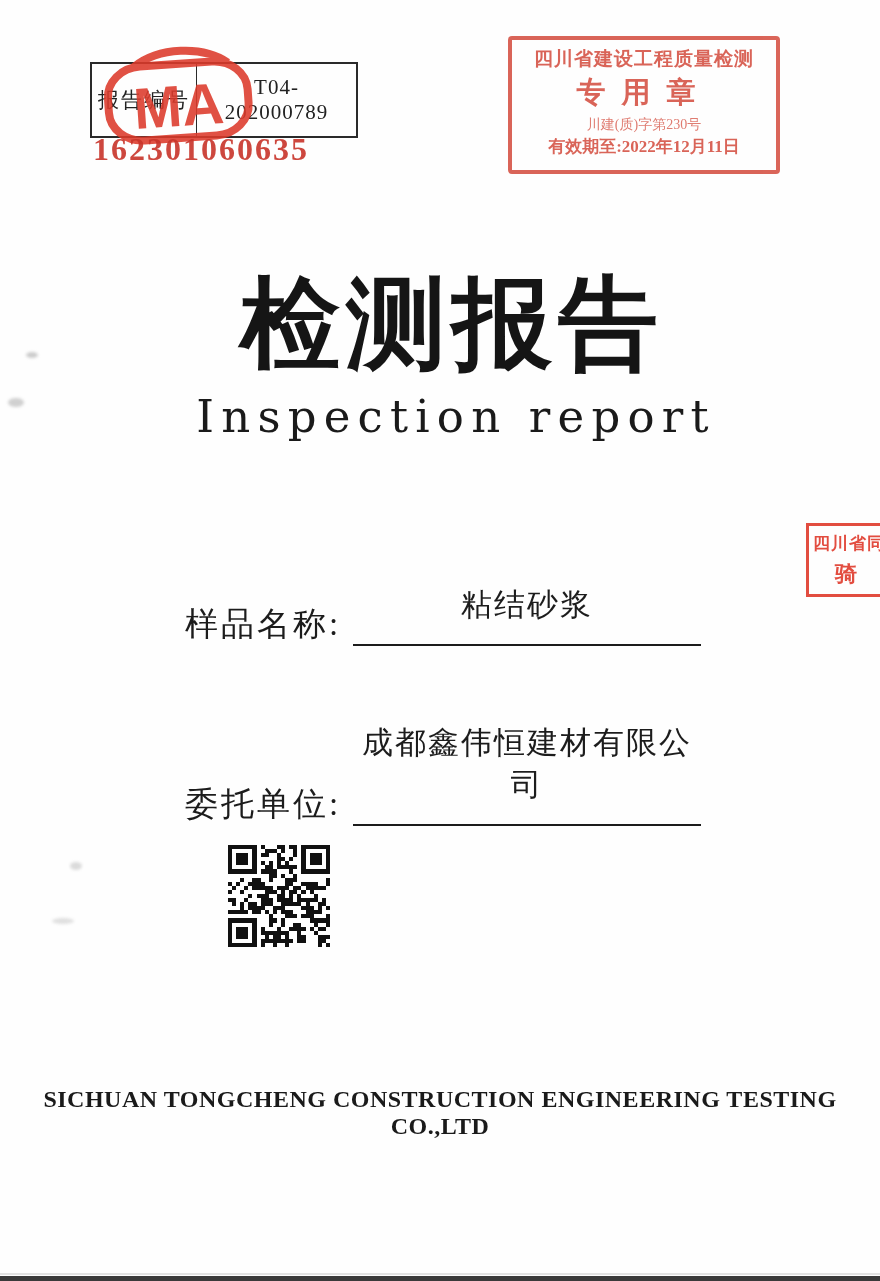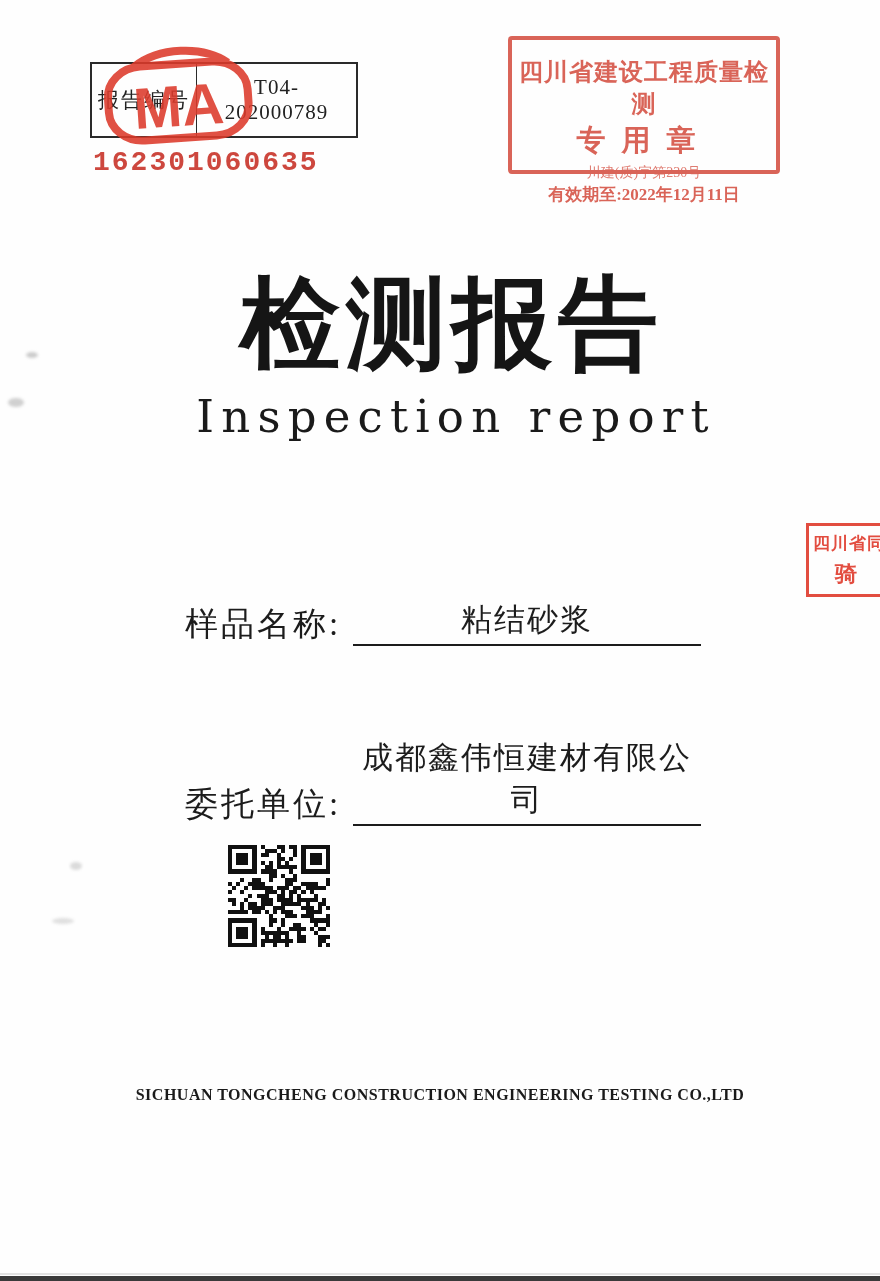--- a/index.html
+++ b/index.html
@@ -22,33 +22,32 @@
   .report-table .val{letter-spacing:1px;}
   .pages-val{letter-spacing:14px;}
   
   .cma-stamp{
     position:absolute;left:98px;top:42px;width:160px;height:110px;
     transform:rotate(-4deg);opacity:.88;pointer-events:none;
   }
   
   .serial{
     position:absolute;left:93px;top:131px;
-    font-size:28px;font-weight:bold;color:#c8342a;
-    letter-spacing:2px;font-family:Liberation Mono, monospace;
+    font-size:32px;font-weight:bold;color:#c8342a;
+    letter-spacing:2px;font-family:Liberation Serif, serif;
     opacity:.9;
-    margin-top:16px;
   }
   
   .approval-stamp{
     position:absolute;left:508px;top:36px;width:252px;height:122px;
     border:4px solid #d24334;border-radius:4px;
     color:#d24334;text-align:center;opacity:.82;
     padding:4px 6px;
   }
-  .approval-stamp .l1{font-size:24px;font-weight:bold;letter-spacing:1px;margin-top:12px;}
+  .approval-stamp .l1{font-size:19px;font-weight:bold;letter-spacing:1px;margin-top:2px;}
   .approval-stamp .l2{font-size:29px;font-weight:bold;letter-spacing:16px;margin-top:1px;}
   .approval-stamp .l3{font-size:14px;margin-top:3px;opacity:.85;}
   .approval-stamp .l4{font-size:17px;margin-top:1px;font-weight:bold;}
   
   .title-cn{
     position:absolute;left:0;top:258px;width:880px;
     text-align:center;font-size:100px;font-weight:700;
     letter-spacing:6px;color:#151515;
     font-family:"Liberation Sans","DejaVu Sans",sans-serif;
     padding-left:12px;
@@ -70,36 +69,36 @@
   
   .field-row{position:absolute;left:185px;width:520px;height:52px;}
   .field-row .flabel{
     position:absolute;left:0;top:0;font-size:33px;letter-spacing:3px;color:#1c1c1c;
   }
   .field-row .fline{
     position:absolute;left:168px;top:-6px;width:348px;height:50px;
     border-bottom:2px solid #1c1c1c;text-align:center;
     font-size:31px;letter-spacing:2px;color:#1c1c1c;
     display:flex;align-items:flex-end;justify-content:center;
-    padding-bottom:3px;box-sizing:border-box;
+    padding-bottom:18px;box-sizing:border-box;
   }
   .row-sample{top:602px;}
   .row-category{top:695px;}
   .row-client{top:782px;}
   
   .qr{position:absolute;left:228px;top:845px;width:102px;height:102px;}
   
   .company-cn{
     position:absolute;left:0;top:1032px;width:880px;text-align:center;
     font-size:41px;letter-spacing:3px;color:#1a1a1a;
     font-family:"Liberation Serif","DejaVu Serif",serif;
   }
   .company-en{
     position:absolute;left:0;top:1086px;width:880px;text-align:center;
-    font-size:16px;font-weight:bold;letter-spacing:0.5px;color:#1a1a1a;
+    font-size:24px;font-weight:bold;letter-spacing:0.5px;color:#1a1a1a;
     font-family:"Liberation Serif","DejaVu Serif",serif;
   }
   
   .smudge{position:absolute;background:#9a9a9a;border-radius:50%;filter:blur(1.5px);}
   .sm1{left:26px;top:352px;width:12px;height:6px;opacity:.5;}
   .sm2{left:8px;top:398px;width:16px;height:9px;opacity:.45;}
   .sm3{left:70px;top:862px;width:12px;height:8px;opacity:.35;}
   .sm4{left:52px;top:918px;width:22px;height:6px;opacity:.3;}
   .scan-line{position:absolute;left:0;bottom:6px;width:100%;height:2px;background:#e2e2e2;}
   .scan-edge{position:absolute;left:0;bottom:0;width:100%;height:5px;background:#3a3a3a;}

